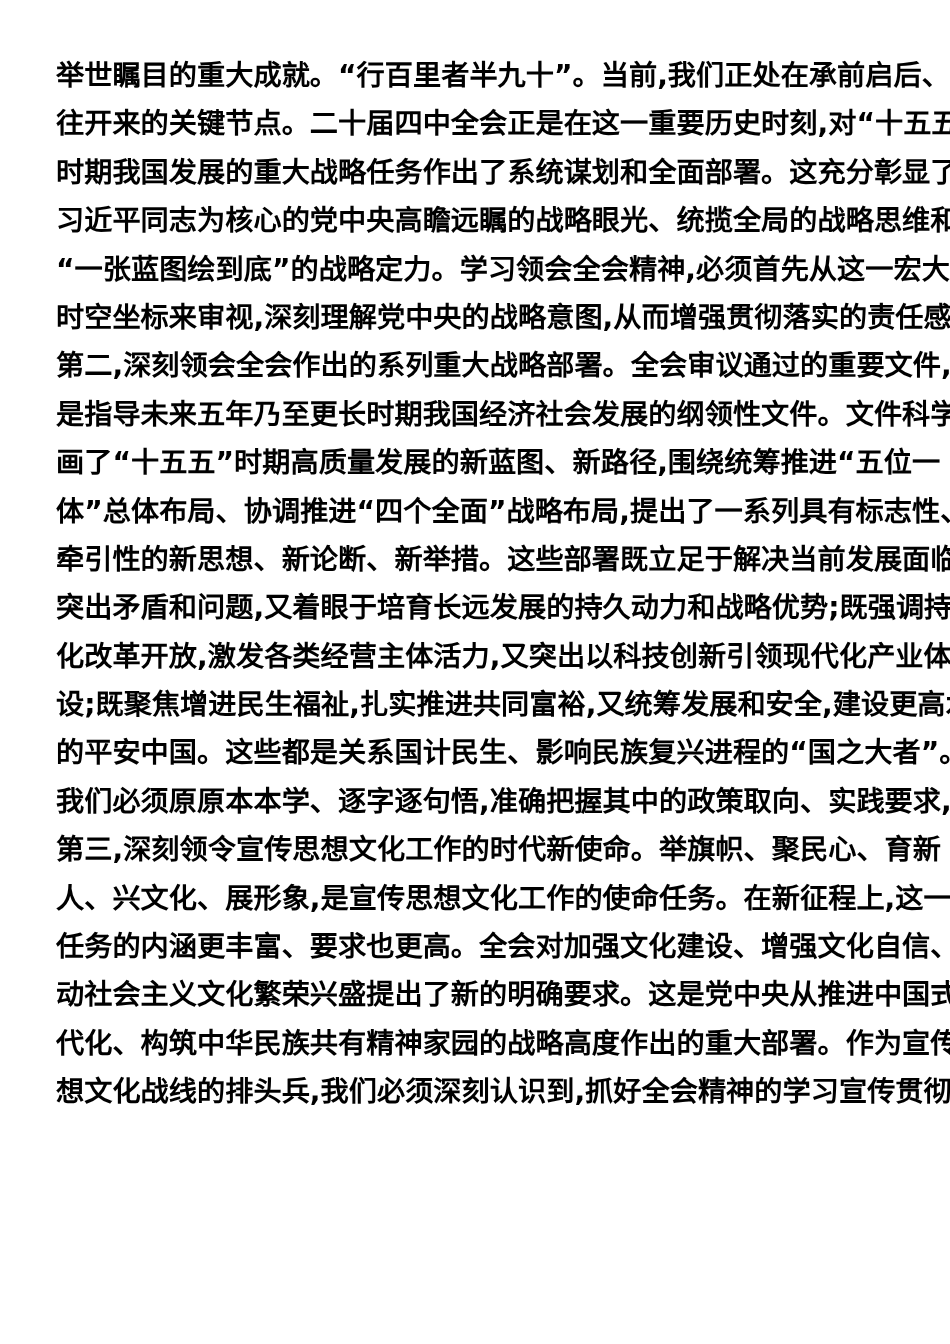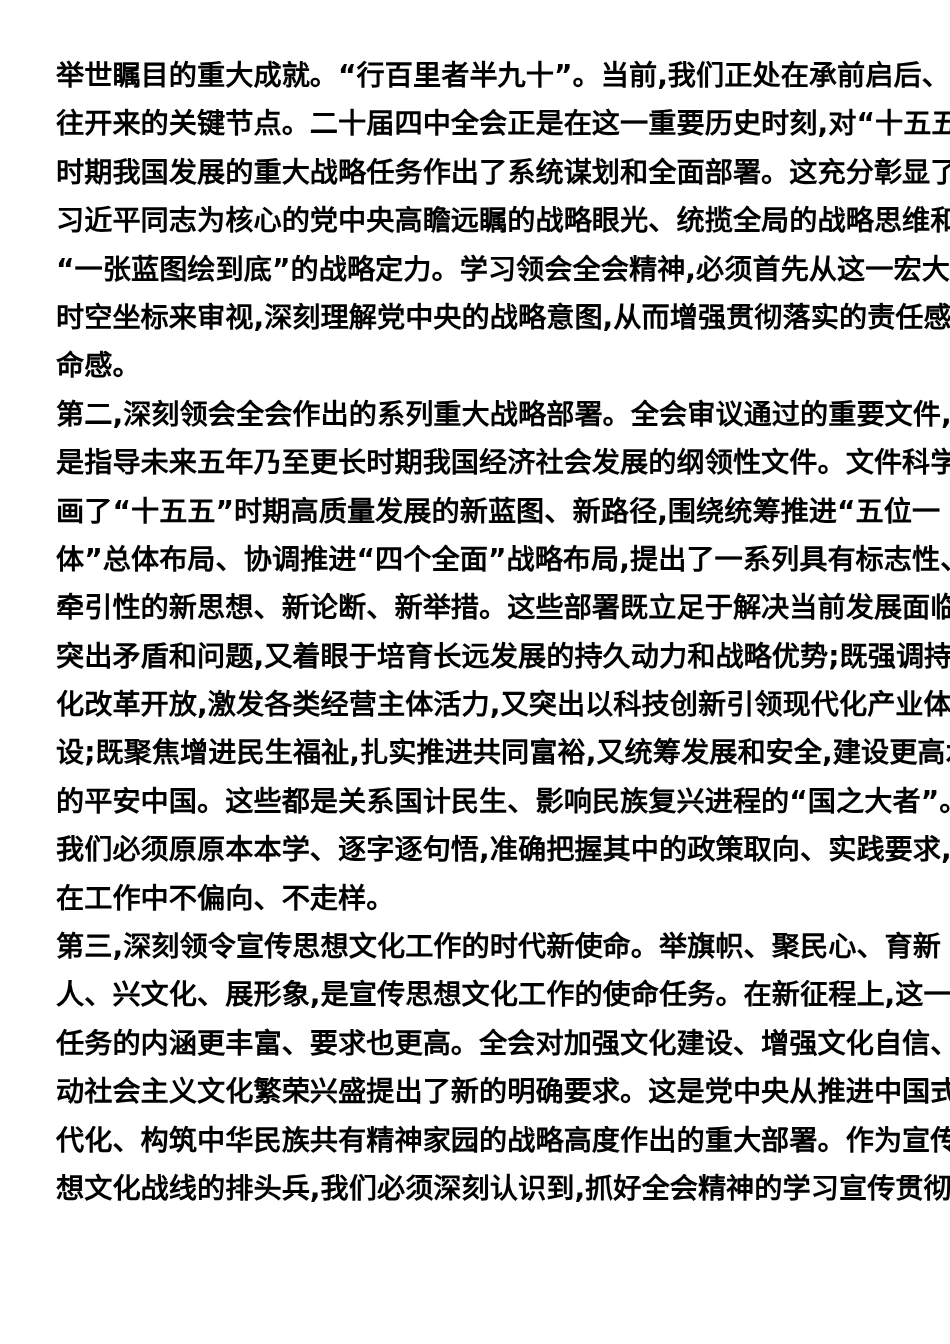--- a/index.html
+++ b/index.html
@@ -276,21 +276,20 @@
           <span class="ch">强</span>
           <span class="ch">贯</span>
           <span class="ch">彻</span>
           <span class="ch">落</span>
           <span class="ch">实</span>
           <span class="ch">的</span>
           <span class="ch">责</span>
           <span class="ch">任</span>
           <span class="ch">感</span>
         </div>
-        <div class="doc-line flush"><span class="ch">命</span><span class="ch">感</span><span class="ch">。</span></div>
       </div>
       <div>
         <div class="doc-line justify">
           <span class="indent-2"></span>
           <span class="ch">第</span>
           <span class="ch">二</span>
           <span class="ch">,</span>
           <span class="ch">深</span>
           <span class="ch">刻</span>
           <span class="ch">领</span>
@@ -631,21 +630,20 @@
           <span class="ch">策</span>
           <span class="ch">取</span>
           <span class="ch">向</span>
           <span class="ch">、</span>
           <span class="ch">实</span>
           <span class="ch">践</span>
           <span class="ch">要</span>
           <span class="ch">求</span>
           <span class="ch">,</span>
         </div>
-        <div class="doc-line flush"><span class="ch">在</span><span class="ch">工</span><span class="ch">作</span><span class="ch">中</span><span class="ch">不</span><span class="ch">偏</span><span class="ch">向</span><span class="ch">、</span><span class="ch">不</span><span class="ch">走</span><span class="ch">样</span><span class="ch">。</span></div>
       </div>
       <div>
         <div class="doc-line justify">
           <span class="indent-2"></span>
           <span class="ch">第</span>
           <span class="ch">三</span>
           <span class="ch">,</span>
           <span class="ch">深</span>
           <span class="ch">刻</span>
           <span class="ch">领</span>

